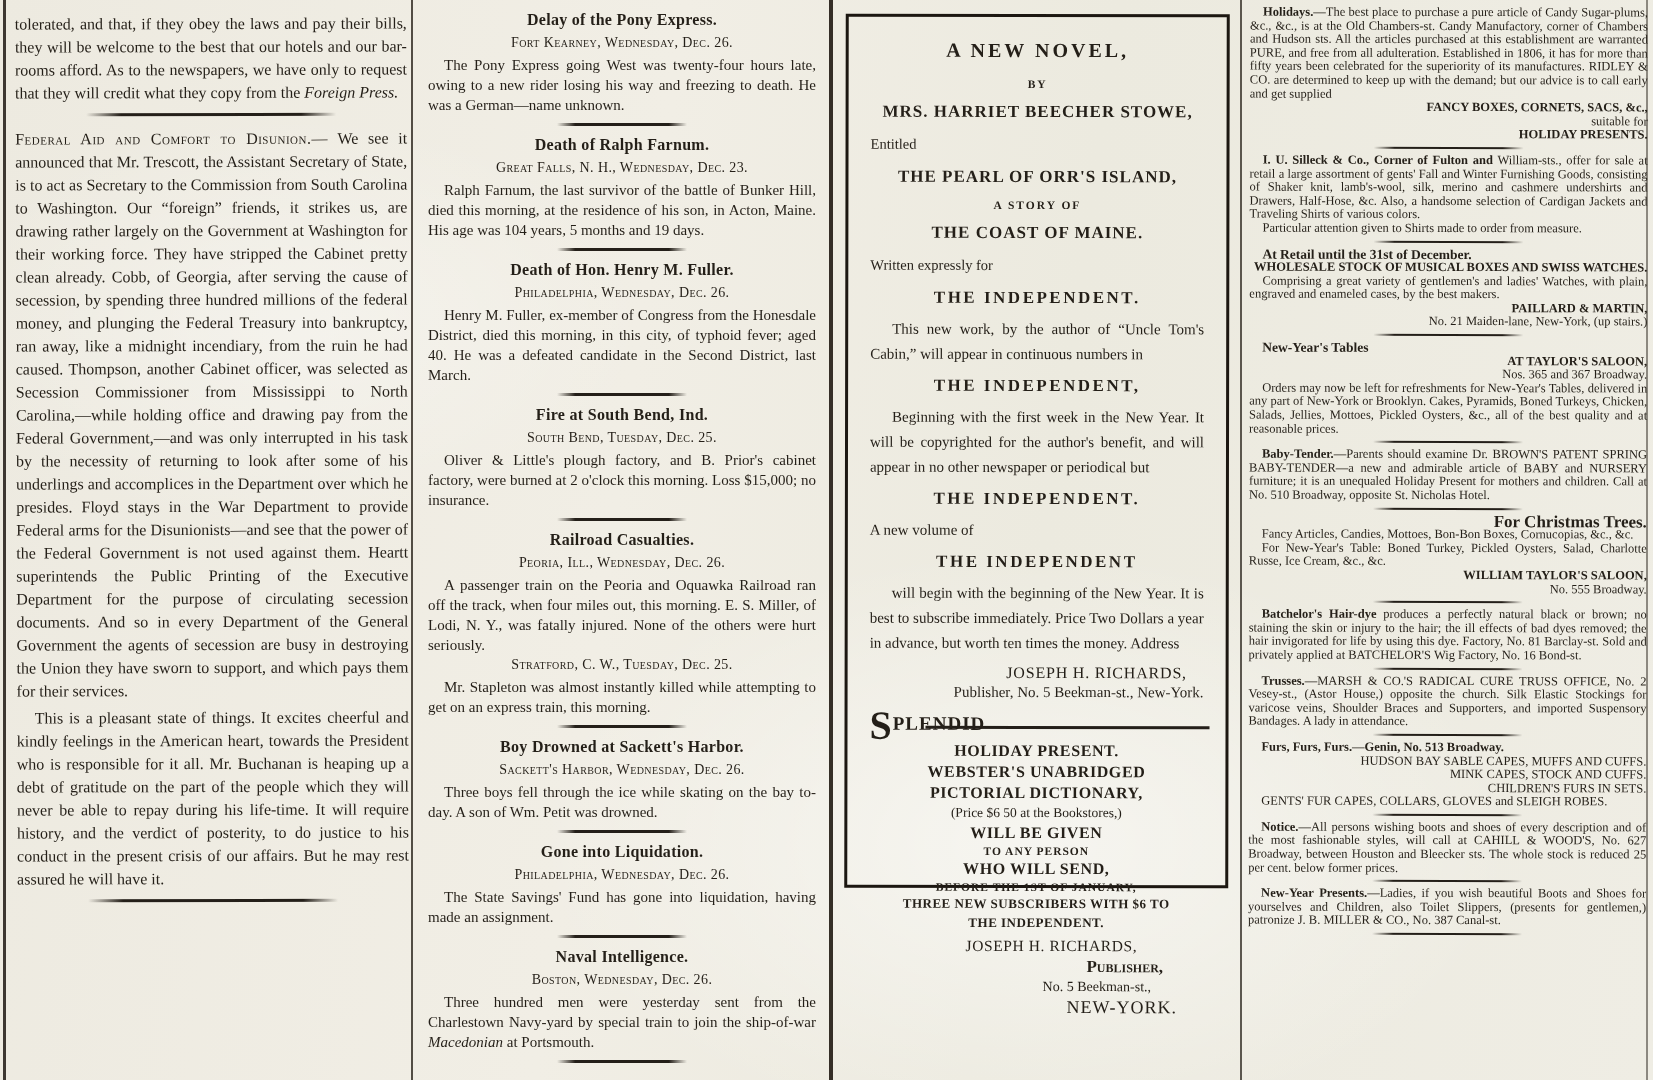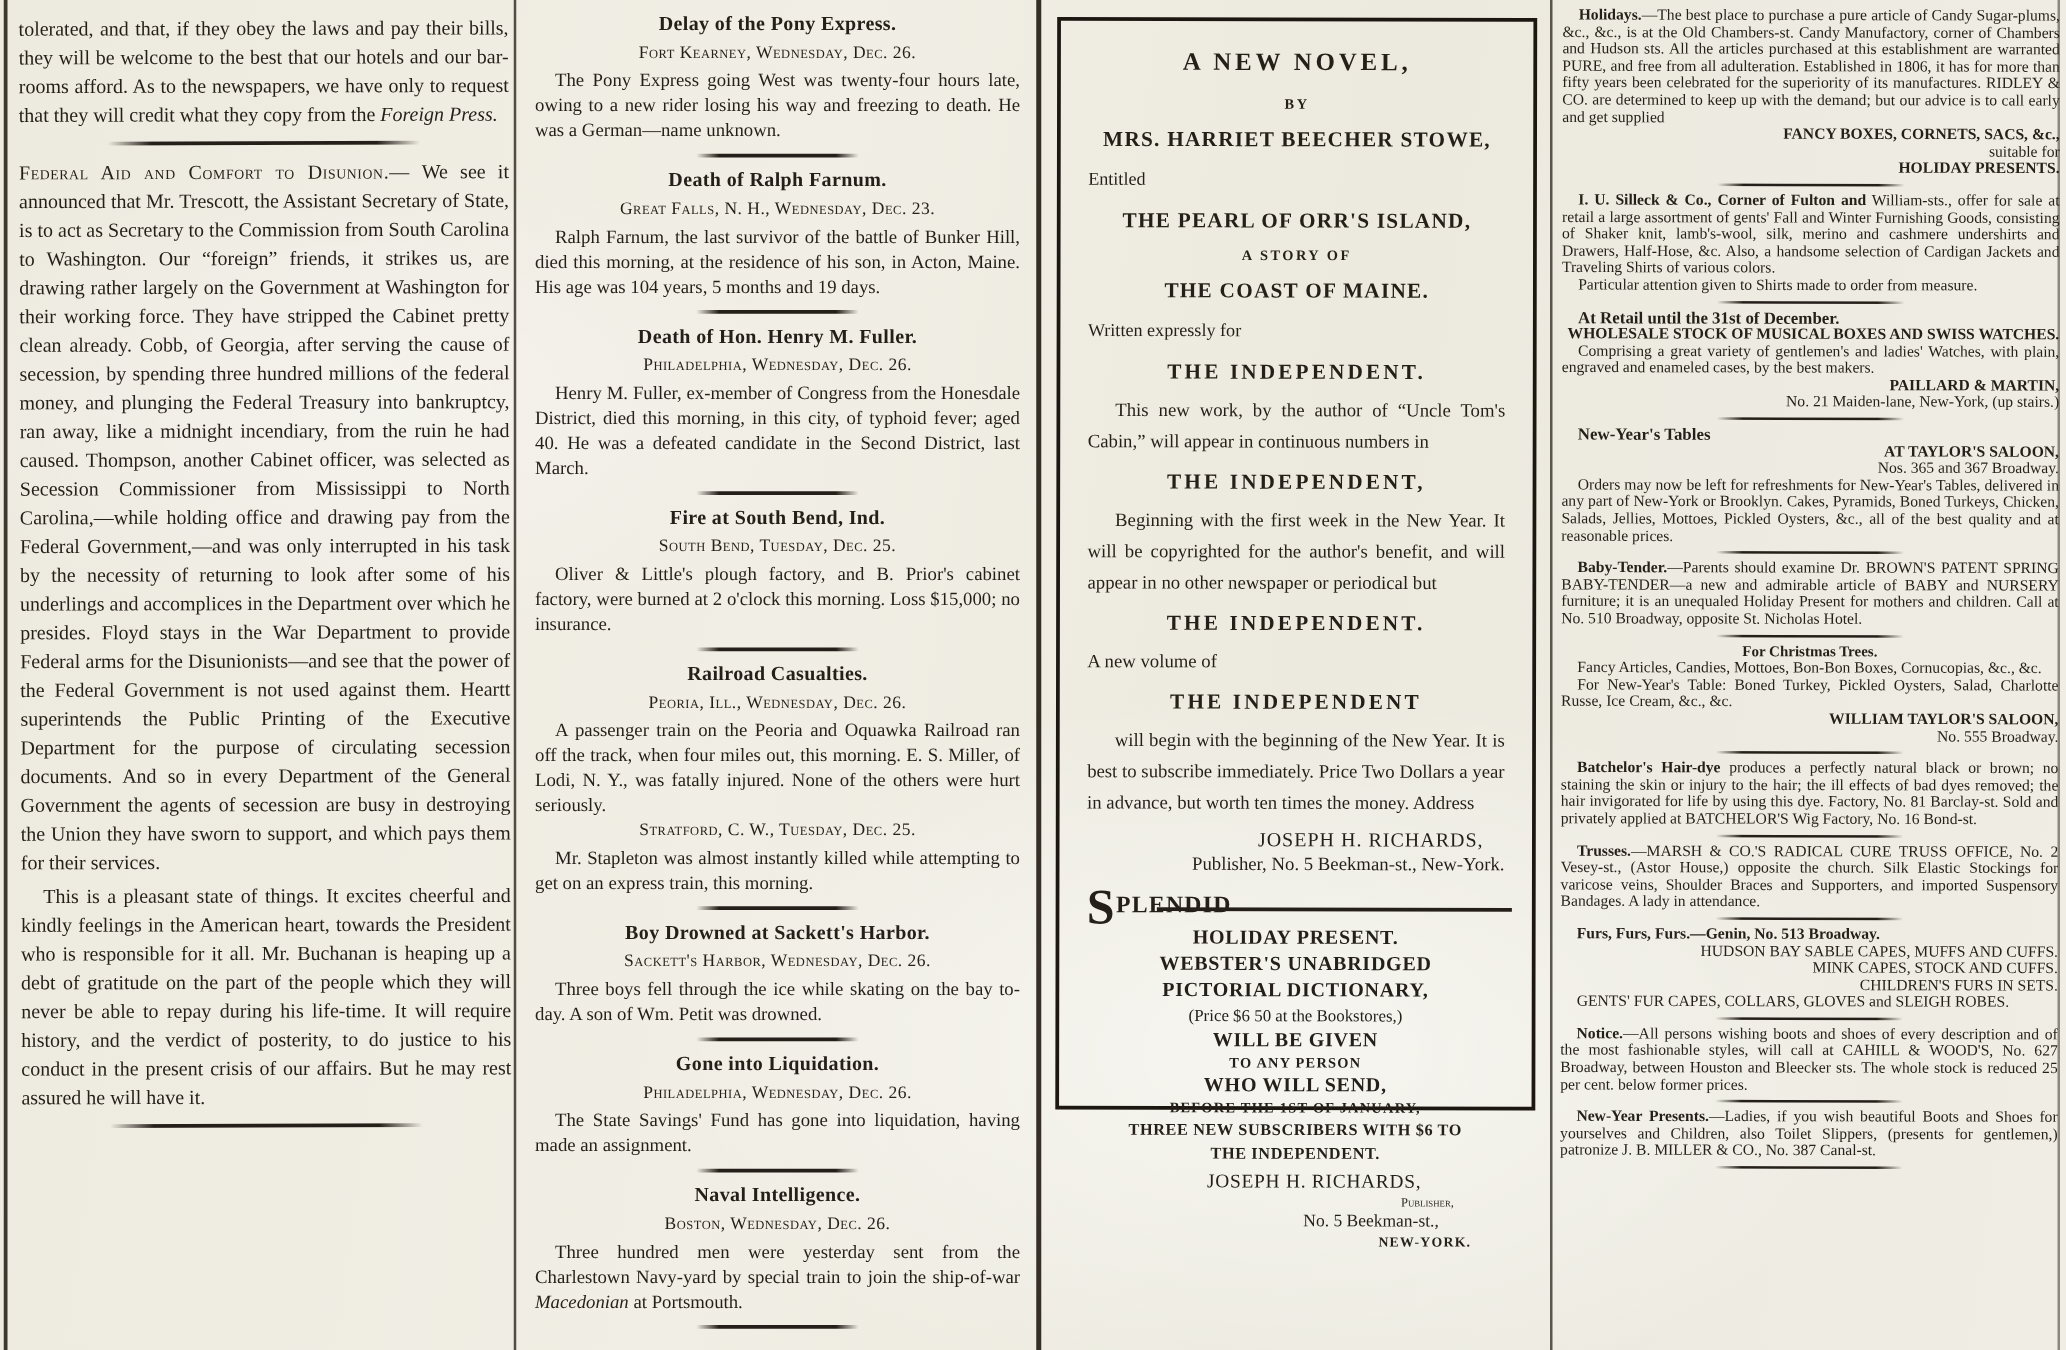--- a/index.html
+++ b/index.html
@@ -56,32 +56,32 @@
   .splendid{position:relative;margin-top:10px;padding-top:2px;}
   .sp-rule{position:absolute;top:15px;left:56px;right:-6px;height:3px;background:#241f19;}
   .sp-head{font-size:19px;font-weight:bold;letter-spacing:1px;margin:0 0 2px;}
   .sp-head .drop{font-size:40px;line-height:26px;vertical-align:-9px;}
   .spl{text-align:center;margin:3px 0;}
   .f16b{font-size:16px;font-weight:bold;letter-spacing:.6px;}
   .f14{font-size:13.5px;}
   .f12b{font-size:11.5px;font-weight:bold;letter-spacing:1px;}
   .f13b{font-size:13px;font-weight:bold;letter-spacing:.5px;}
   .spr1{text-align:right;margin:6px 66px 0 0;font-size:15.5px;letter-spacing:.6px;}
-  .spr2{text-align:right;margin:2px 40px 0 0;font-size:10px;font-variant:small-caps;}
+  .spr2{text-align:right;margin:2px 40px 0 0;font-size:17px;font-variant:small-caps;font-weight:bold;}
   .spr3{text-align:right;margin:2px 52px 0 0;font-size:14px;}
-  .spr4{text-align:right;margin:2px 26px 0 0;font-size:11px;font-weight:bold;letter-spacing:1px;}
+  .spr4{text-align:right;margin:2px 26px 0 0;font-size:18px;font-weight:normal;letter-spacing:1px;}
 
   
   .col4{left:1249px;top:6px;width:398px;font-size:12.5px;line-height:13.6px;transform:rotate(.12deg);}
   .col4 p{margin:0;text-align:justify;}
   .col4 .ad{text-indent:13px;}
   .col4 .adlead{font-weight:bold;}
   .col4 .cl{text-align:right;text-indent:0;}
   .col4 .ttl{font-weight:bold;font-size:13.5px;text-indent:13px;}
-  .col4 .ttlc{font-weight:bold;font-size:12px;text-align:center;text-indent:0;}
+  .col4 .ttlc{font-weight:bold;font-size:17px;text-align:right;text-indent:0;}
   .col4 .rule{width:150px;height:2px;margin:5px auto;}
 </style>
 </head>
 <body>
 
 <div class="page">
   <div class="edge-left"></div>
   <div class="vrule vr1"></div>
   <div class="vrule vr2"></div>
   <div class="vrule vr3"></div>

